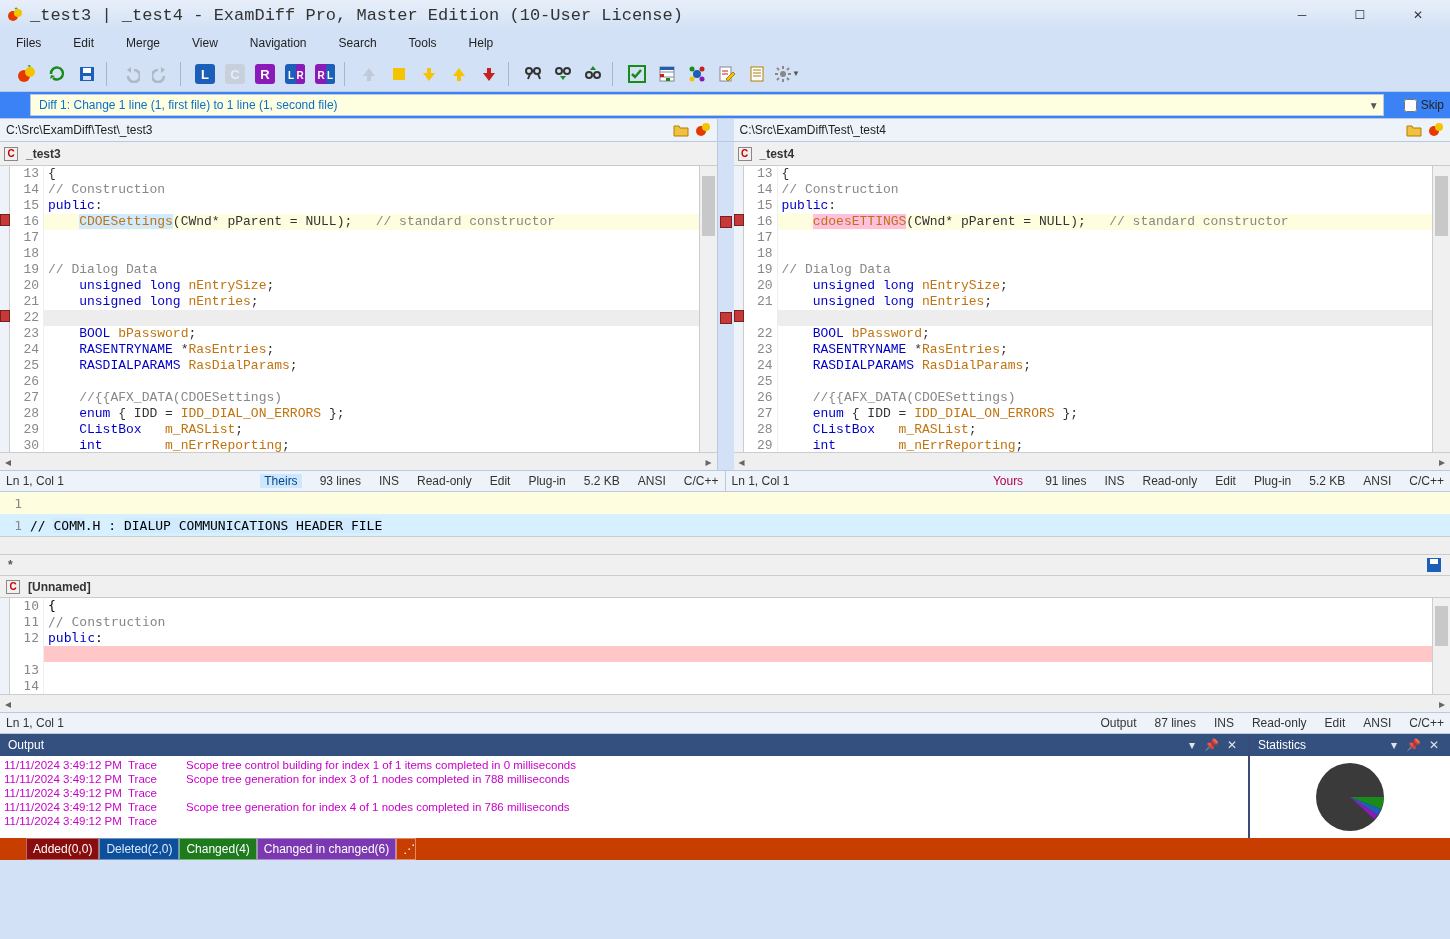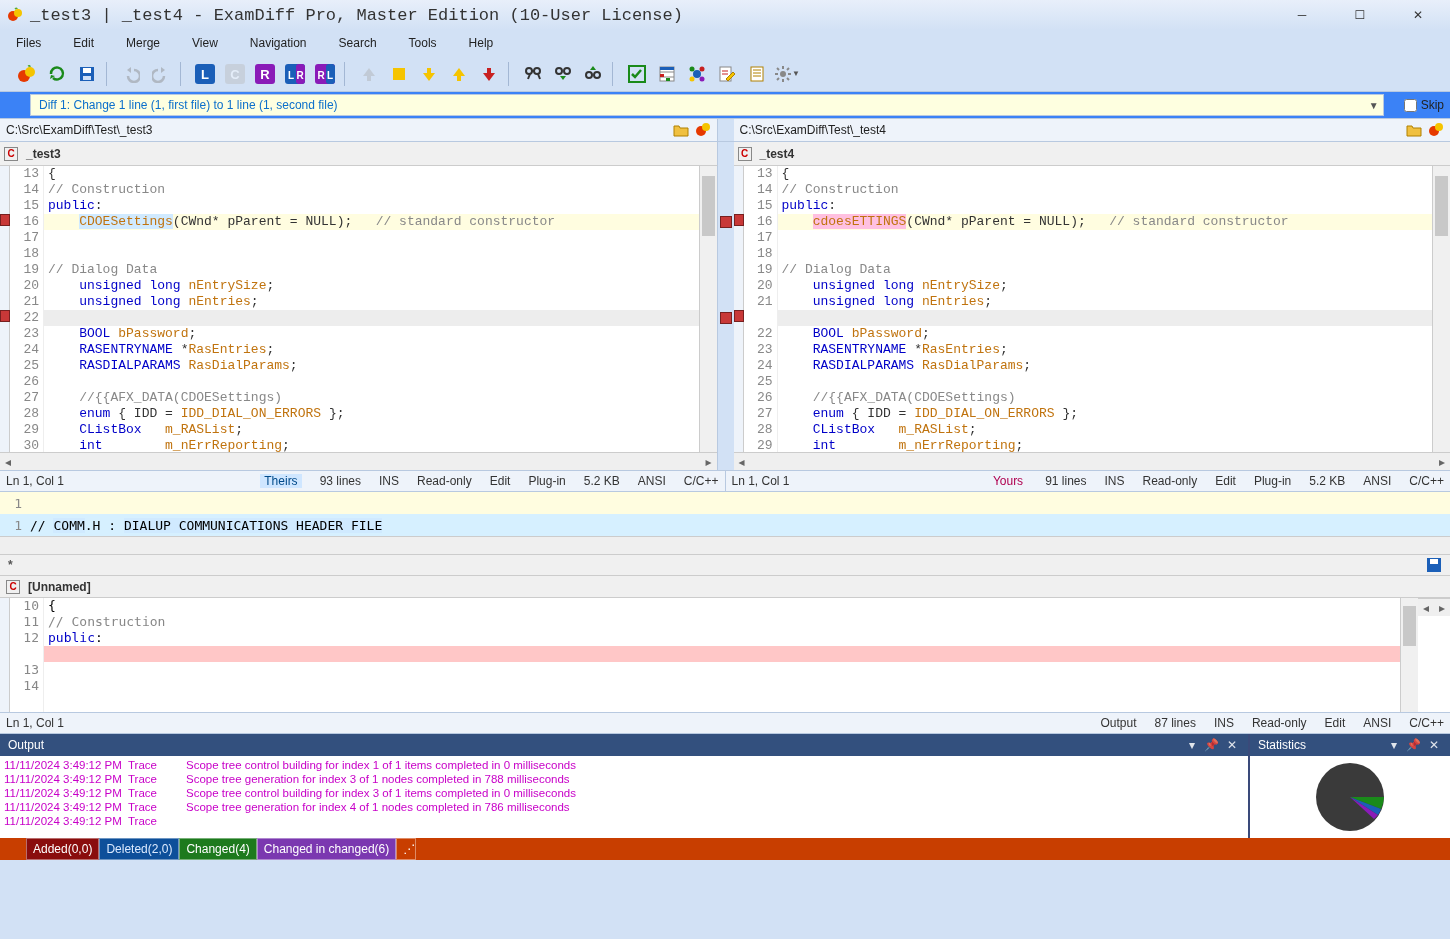--- a/index.html
+++ b/index.html
@@ -59,21 +59,21 @@
 .mergehdr{height:22px;background:#fff;display:flex;align-items:center;font-family:Consolas,monospace;font-size:13px;}
 .mergeln{width:26px;text-align:right;color:#888;padding-right:4px;}
 .mergehdr .content{flex:1;padding-left:4px;}
 .mh1{background:#fffde0;}
 .mh2{background:#d6f0ff;}
 .mergehscroll{height:18px;background:#efefef;border-top:1px solid #ccc;}
 .unnamedbar{height:22px;background:#f0f0f0;display:flex;align-items:center;padding:0 8px;color:#333;border-bottom:1px solid #ccc;border-top:1px solid #ccc;}
 .unnamedbar .star{font-weight:bold;color:#555;}
 .unnamedbar .saveico{margin-left:auto;width:16px;height:16px;}
 .unnamedtab{height:22px;background:#f0f0f0;display:flex;align-items:center;padding:0 6px;gap:8px;border-bottom:1px solid #ccc;}
-.bottomcode{height:114px;display:flex;flex-direction:row;background:#fff;}
+.bottomcode{height:114px;display:flex;flex-direction:column;background:#fff;}
 .bottomcode .bbody{flex:1;display:flex;font-family:Consolas,monospace;font-size:13px;line-height:16px;}
 .bottomcode .bgutter{width:34px;text-align:right;color:#888;padding-right:4px;border-right:1px solid #eee;}
 .bottomcode .bcontent{flex:1;white-space:pre;}
 .bottomcode .pinkrow{background:#ffc7c7;height:16px;}
 .bottomstatus{height:22px;background:#eef3fa;border-top:1px solid #b8c9e0;border-bottom:1px solid #b8c9e0;display:flex;align-items:center;padding:0 6px;color:#333;gap:18px;}
 .bottomstatus .right{margin-left:auto;display:flex;gap:18px;}
 .panelsrow{height:104px;display:flex;}
 .outputpanel{flex:1;display:flex;flex-direction:column;background:#fff;border-right:2px solid #3a4a7a;}
 .panelhdr{height:22px;background:#33507e;color:#fff;display:flex;align-items:center;padding:0 8px;font-size:12px;}
 .panelhdr .phspacer{flex:1;}
@@ -541,21 +541,20 @@
           <span class="c3">Scope tree control building for index 1 of 1 items completed in 0 milliseconds</span>
         </div>
         <div class="outrow">
           <span class="c1">11/11/2024 3:49:12 PM</span>
           <span class="c2">Trace</span>
           <span class="c3">Scope tree generation for index 3 of 1 nodes completed in 788 milliseconds</span>
         </div>
         <div class="outrow">
           <span class="c1">11/11/2024 3:49:12 PM</span>
           <span class="c2">Trace</span>
-          <span class="c3">Scope tree control building for index 3 of 1 items completed in 0 milliseconds</span>
         </div>
         <div class="outrow">
           <span class="c1">11/11/2024 3:49:12 PM</span>
           <span class="c2">Trace</span>
           <span class="c3">Scope tree generation for index 4 of 1 nodes completed in 786 milliseconds</span>
         </div>
         <div class="outrow">
           <span class="c1">11/11/2024 3:49:12 PM</span>
           <span class="c2">Trace</span>
         </div>

